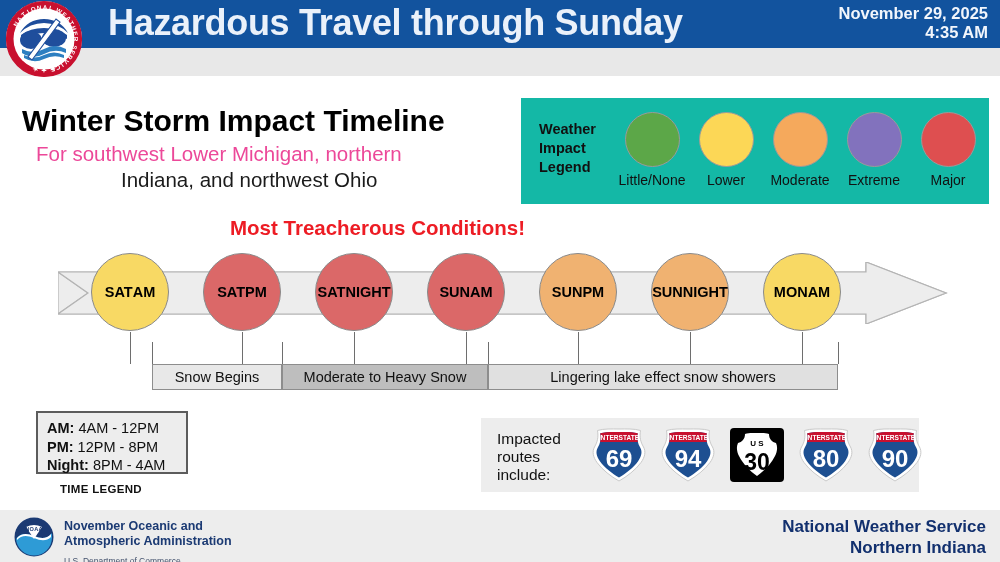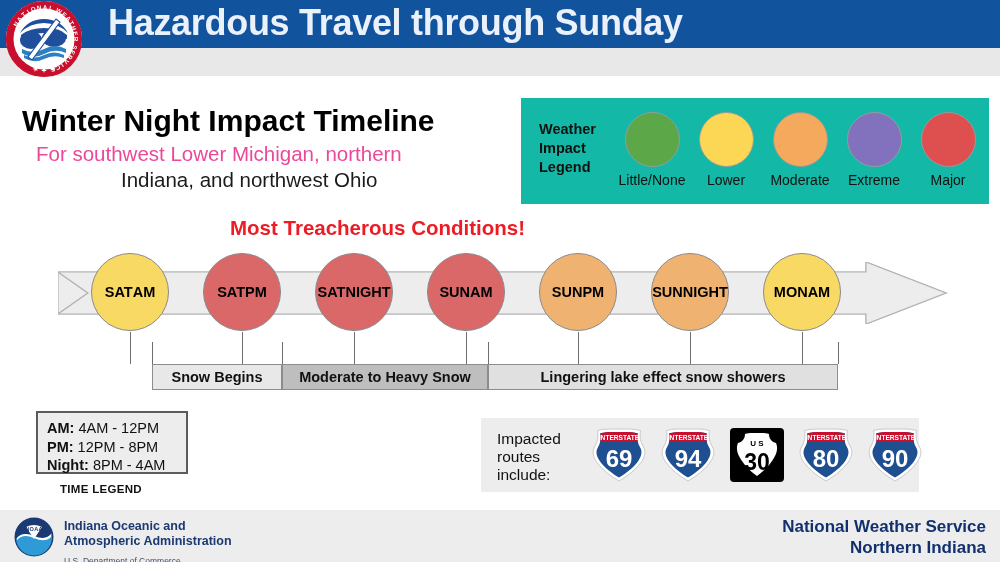--- a/index.html
+++ b/index.html
@@ -102,21 +102,21 @@
   .tl-conn {
     position: absolute; width: 1px; background: #6e6e6e;
   }
 
   
   .seg-wrap { position: absolute; left: 152px; top: 364px; height: 26px; }
   .seg {
     position: absolute; top: 0; height: 26px;
     border: 1px solid #8d8d8d;
     display: flex; align-items: center; justify-content: center;
-    font-size: 14.5px; font-weight: bold; color: #111; white-space: nowrap;
+    font-size: 14.5px; font-weight: normal; color: #111; white-space: nowrap;
   }
   .seg-tick {
     position: absolute; width: 1px; background: #6e6e6e;
   }
 
   
   .time-box {
     position: absolute; left: 36px; top: 411px; width: 152px; height: 63px;
     background: #EDEDED; border: 2px solid #5c5c5c;
     padding: 6px 0 0 9px;
@@ -214,22 +214,26 @@
         <ellipse cx="27" cy="41" rx="11" ry="9" fill="#1F4E9C"></ellipse>
         <ellipse cx="50" cy="39" rx="12" ry="9" fill="#1F4E9C"></ellipse>
         <path d="M18 50 q11 6 22 0 q11 -6 22 0 l0 4 q-11 -5 -22 1 q-11 6 -22 -1 Z" fill="#2D7FC1"></path>
         <path d="M20 56 q10 5 20 0 q10 -5 20 0 l0 3 q-10 -4 -20 1 q-10 5 -20 -1 Z" fill="#2D7FC1"></path>
         <path d="M52 20 L24 58 L28 61 L56 23 Z" fill="#ffffff" stroke="#1F4E9C" stroke-width="1.1"></path>
       </g>
     </svg>
   </div>
 
   <div class="hdr-title">Hazardous Travel through Sunday</div>
-
-  <div class="main-title">Winter Night Impact Timeline</div>
+  <div class="hdr-datebox">
+    <div>November 29, 2025</div>
+    <div>4:35 AM</div>
+  </div>
+
+  <div class="main-title">Winter Storm Impact Timeline</div>
   <div class="sub-line1">For southwest Lower Michigan, northern</div>
   <div class="sub-line2">Indiana, and northwest Ohio</div>
 
   <div class="legend-box">
     <div class="legend-label">
       <div>Weather</div>
       <div>Impact</div>
       <div>Legend</div>
     </div>
     <div class="legend-items" id="legend-items">
@@ -400,21 +404,21 @@
       <circle cx="20" cy="20" r="19.5" fill="#ffffff"></circle>
       <path d="M20 0.5 A19.5 19.5 0 0 1 39.5 20 A19.5 19.5 0 0 1 20 39.5 A19.5 19.5 0 0 1 0.5 20 A19.5 19.5 0 0 1 20 0.5 Z" fill="#1B3A73"></path>
       <path d="M2 22 q5 -8 18 -3 q13 5 18 -3 l0 5 A18 18 0 0 1 20 38.5 A18 18 0 0 1 2 22 Z" fill="#2E9BD6"></path>
       <path d="M3 21 q6 -7 17 -2 q11 5 17 -2 l0 3 q-6 6 -17 1 q-11 -5 -17 2 Z" fill="#ffffff"></path>
       <path d="M8 12 L20 7 L32 12 L20 20 Z" fill="#ffffff" opacity="0.0"></path>
       <path d="M12 10 q8 -4 16 0 l-8 12 Z" fill="#ffffff"></path>
       <text x="20" y="14" text-anchor="middle" fill="#1B3A73" font-family="'Liberation Sans', sans-serif" font-size="5.6" font-weight="bold" letter-spacing="0.3">NOAA</text>
     </svg>
   </div>
   <div class="noaa-t1">
-    <div>Indiana Oceanic and</div>
+    <div>November Oceanic and</div>
     <div>Atmospheric Administration</div>
   </div>
   <div class="noaa-t2">U.S. Department of Commerce</div>
   <div class="ftr-right">
     <div>National Weather Service</div>
     <div>Northern Indiana</div>
   </div>
 
 </div>
 

